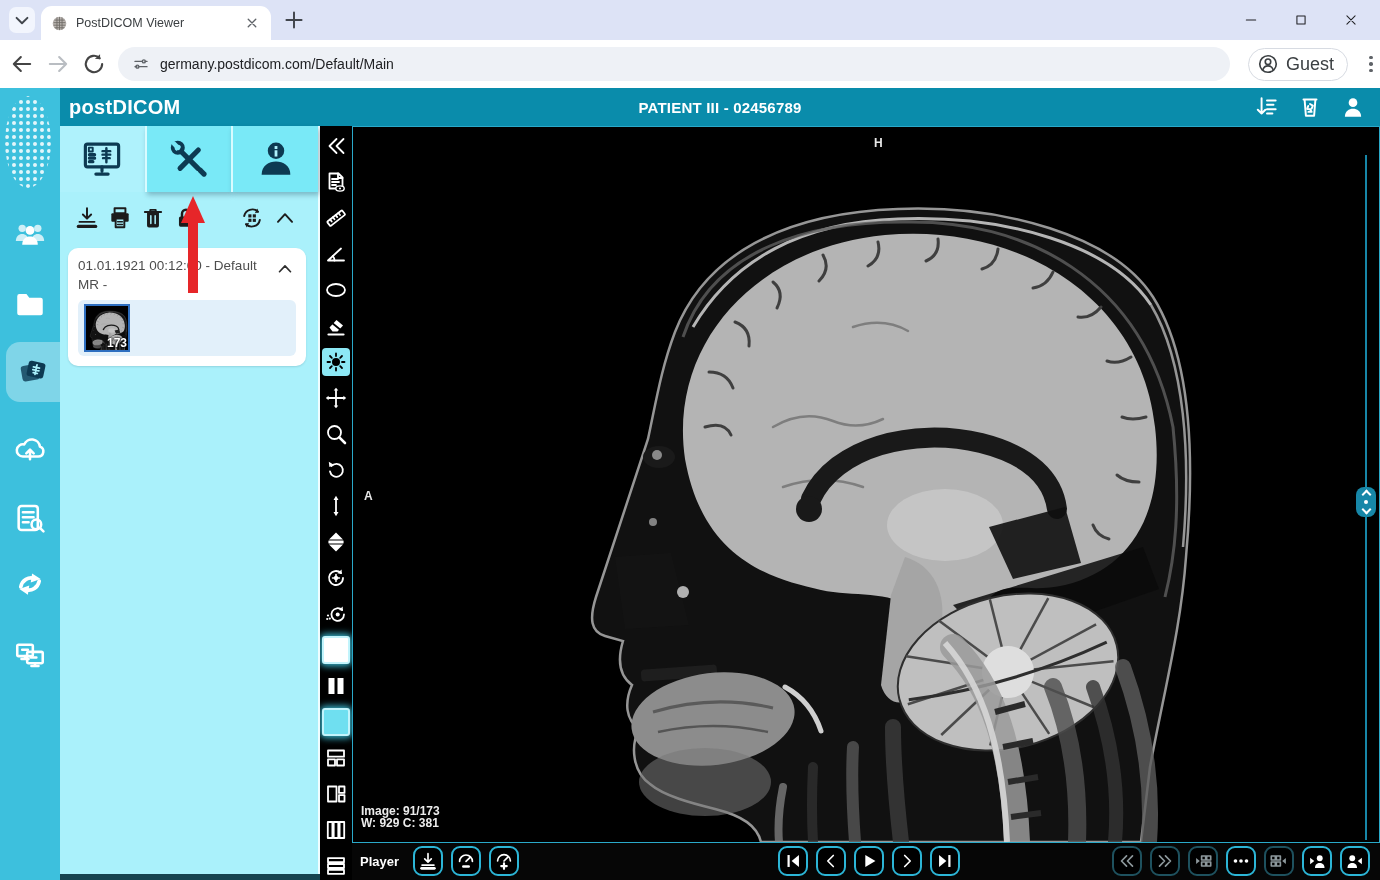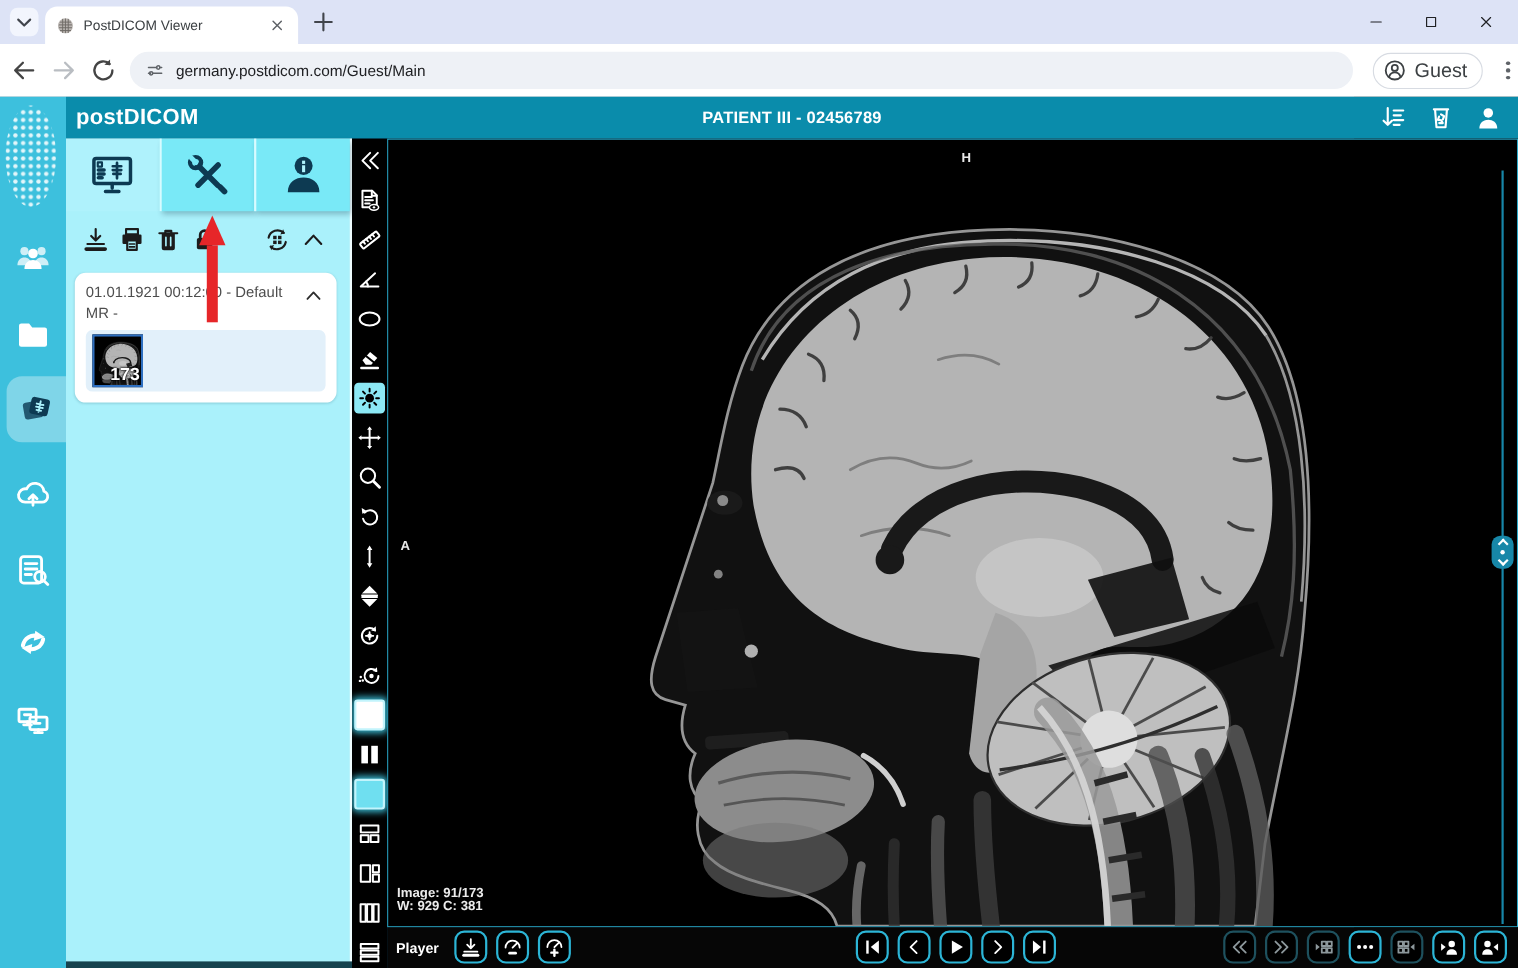--- a/index.html
+++ b/index.html
@@ -1,18 +1,18 @@
 <!DOCTYPE html>
 <html><head>
 <meta charset="utf-8">
 <style>
   * { box-sizing: border-box; margin: 0; padding: 0; }
   html,body { width:1380px; height:880px; overflow:hidden; background:#000;
     font-family:"Liberation Sans", sans-serif; -webkit-font-smoothing:antialiased; }
-  .win { position:absolute; inset:0; width:1231px; height:880px; background:#0c4a6e;text-decoration:underline; }
+  .win { position:absolute; inset:0; width:1231px; height:880px; background:#22c55e;text-decoration:underline; }
 
   
   .ic { fill:none; stroke:currentColor; stroke-width:1.8; stroke-linecap:round; stroke-linejoin:round; display:block; }
   button { background:none; border:none; cursor:pointer; color:inherit; font-family:inherit; padding:0; }
 
   
   .tabstrip { position:absolute; left:0; top:0; width:1380px; height:40px; background:#dde3f6; display:flex; align-items:center; }
   .tabsearch { width:26px; height:26px; margin-left:9px; border-radius:7px; background:#f2f5fd; color:#41454c; display:flex; align-items:center; justify-content:center; }
   .btab { position:relative; margin-left:6px; width:230px; height:34px; align-self:flex-end; background:#fff; border-radius:11px 11px 0 0; display:flex; align-items:center; padding:0 10px; }
   .btab .fav { width:17px; height:17px; margin-right:8px; }
@@ -57,21 +57,21 @@
   .ptoolbar { height:52px; display:flex; align-items:center; padding:0 14px; gap:7px; color:#1c1c1c; }
   .ptoolbar button { width:26px; height:26px; }
   .ptoolbar .spacer { margin-left:auto; }
   .card { margin:4px 12px 0 8px; background:#fff; border-radius:10px; padding:8px 10px 10px; box-shadow:0 1px 2px rgba(0,60,80,.15); }
   .cardhead { display:flex; }
   .cardhead .txt { flex:1; font-size:13.5px; color:#4d4d4d; line-height:19px; }
   .cardhead button { width:22px; height:22px; color:#2d2d2d; margin-top:2px; }
   .thumbrow { margin-top:6px; background:#e2f0fa; border-radius:6px; height:56px; display:flex; align-items:center; padding:0 6px; }
   .thumb { position:relative; width:46px; height:48px; border:2px solid #2e6fc0; background:#000; overflow:hidden; }
   .thumb svg { position:absolute; inset:0; width:100%; height:100%; }
-  .thumbnum { position:absolute; right:1px; bottom:0; color:#fff; font-size:16px; font-weight:bold; text-shadow:0 0 2px #000,0 0 2px #000; }
+  .thumbnum { position:absolute; right:1px; bottom:0; color:#fff; font-size:12px; font-weight:bold; text-shadow:0 0 2px #000,0 0 2px #000; }
   .panelfoot { position:absolute; left:0; right:-2px; bottom:0; height:6px; background:#16434f; }
   
   .redarrow { position:absolute; left:121px; top:70px; width:24px; height:97px; z-index:6; pointer-events:none; }
   .redarrow .head { width:0; height:0; border-left:12px solid transparent; border-right:12px solid transparent; border-bottom:27px solid #e62629; }
   .redarrow .shaft { width:10px; height:70px; background:#e62629; margin:0 auto; }
 
   
   .vtool { position:absolute; left:320px; top:126px; width:32px; height:754px; background:#000; display:flex; flex-direction:column; align-items:center; padding-top:6px; gap:8px; overflow:hidden; }
   .vtool button { width:28px; height:28px; flex:0 0 28px; color:#fff; display:flex; align-items:center; justify-content:center; border-radius:4px; }
   .vtool button svg { width:24px; height:24px; }
@@ -255,21 +255,21 @@
         <path d="M19 12 a7 7 0 1 1 -2.05 -4.95"></path>
           <path d="M17.2 3.6 L17.2 8 L12.8 7.6" fill="currentColor" stroke="none"></path>
       </svg>
     </button>
     <div class="urlpill">
       <svg class="ic" viewBox="0 0 24 24" width="18" height="18" stroke-width="1.8">
         <path d="M4 8.5 h10 M17.5 8.5 h2.5 M4 15.5 h2.5 M9.5 15.5 H20"></path>
         <circle cx="15.8" cy="8.5" r="2"></circle>
           <circle cx="7.2" cy="15.5" r="2"></circle>
       </svg>
-      <span class="urltext">germany.postdicom.com/Guest/Main</span>
+      <span class="urltext">germany.postdicom.com/Default/Main</span>
     </div>
     <button class="guest">
       <svg class="ic" viewBox="0 0 24 24" width="22" height="22" stroke-width="1.6">
         <circle cx="12" cy="12" r="9"></circle>
           <circle cx="12" cy="9.5" r="3"></circle>
           <path d="M6.5 18 c1 -3 3 -4 5.5 -4 s4.5 1 5.5 4"></path>
       </svg>
       <span>Guest</span>
     </button>
     <button class="kebab">

